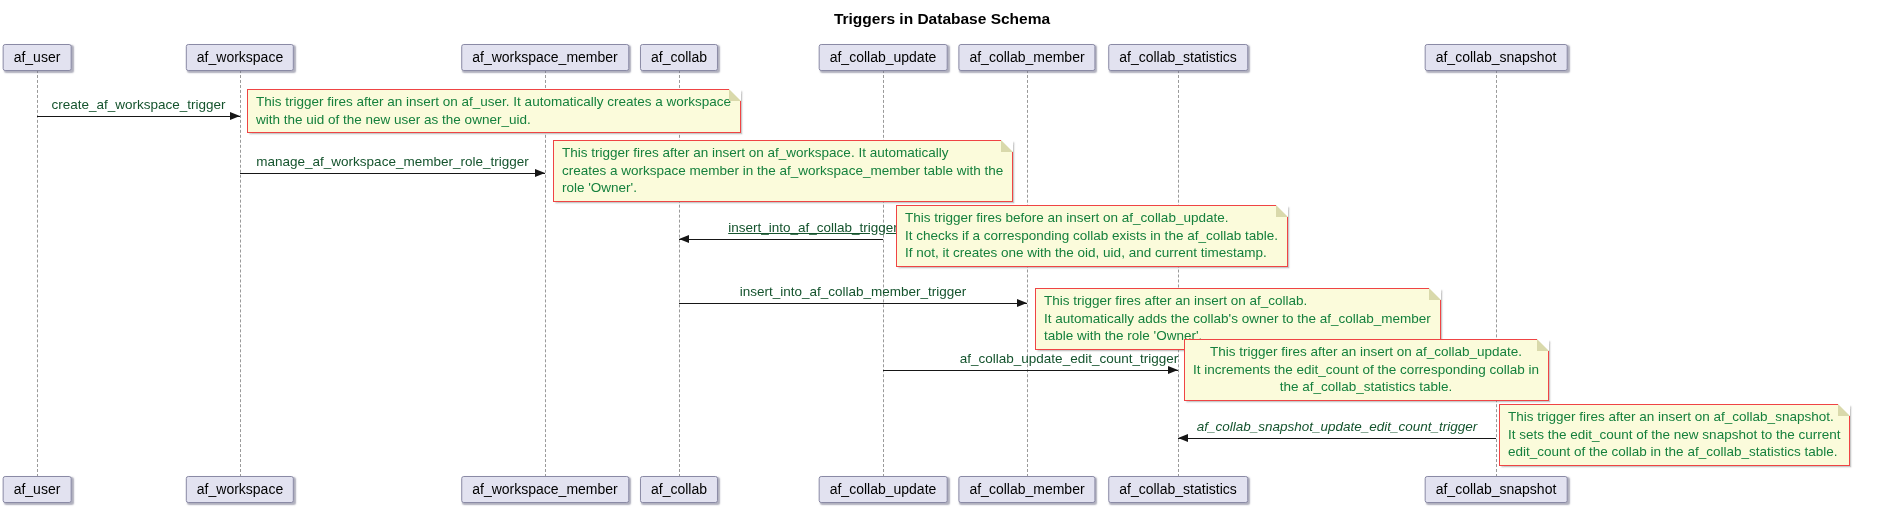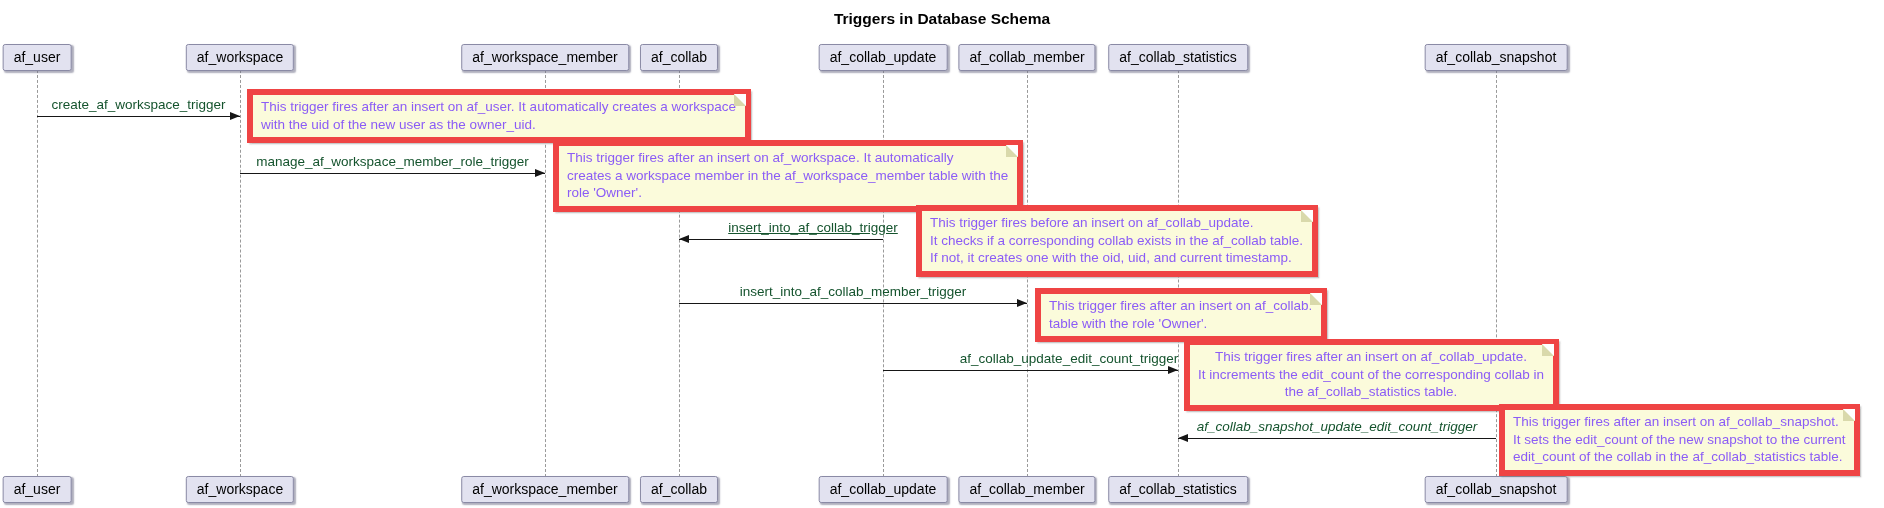--- a/index.html
+++ b/index.html
@@ -25,22 +25,22 @@
   }
   .arrowhead{position:absolute;width:0;height:0;
     border-top:4.5px solid transparent;border-bottom:4.5px solid transparent;}
   .arrowhead.right{border-left:10px solid #161616;}
   .arrowhead.left{border-right:10px solid #161616;}
   .msg-label{
     position:absolute;transform:translateX(-50%);
     font-size:13.5px;white-space:nowrap;color:#14532d;
   }
   .note{
-    position:absolute;background:#FBFBDB;border:6px solid #ef4444;
-    padding:3px 9px 4px 8px;font-size:13.5px;line-height:17.5px;color:#8b5cf6;
+    position:absolute;background:#FBFBDB;border:1px solid #ef4444;
+    padding:3px 9px 4px 8px;font-size:13.5px;line-height:17.5px;color:#15803d;
     box-shadow:1.5px 1.5px 1.5px rgba(120,120,120,.4);
   }
   .note::before{
     content:"";position:absolute;top:-1px;right:-1px;
     border-style:solid;border-width:0 12px 12px 0;
     border-color:#ffffff #ffffff #d9d9ab #d9d9ab;
   }
   .note-line{white-space:nowrap;}
 </style>
 </head>
@@ -83,30 +83,31 @@
     <div class="arrowhead right" style="left: 535px; top: 169px;"></div>
     <div class="msg-label" style="left: 392.5px; top: 154px;">manage_af_workspace_member_role_trigger</div>
     <div class="note" style="left: 553px; top: 140px;">
       <div class="note-line">This trigger fires after an insert on af_workspace. It automatically</div>
       <div class="note-line">creates a workspace member in the af_workspace_member table with the</div>
       <div class="note-line">role 'Owner'.</div>
     </div>
     <div class="msg-line" style="left: 679px; top: 239px; width: 204px;"></div>
     <div class="arrowhead left" style="left: 679px; top: 235px;"></div>
     <div class="msg-label" style="left: 813px; top: 220px; text-decoration: underline;">insert_into_af_collab_trigger</div>
-    <div class="note" style="left: 916px; top: 205px;">
+    <div class="note" style="left: 896px; top: 205px;">
       <div class="note-line">This trigger fires before an insert on af_collab_update.</div>
       <div class="note-line">It checks if a corresponding collab exists in the af_collab table.</div>
       <div class="note-line">If not, it creates one with the oid, uid, and current timestamp.</div>
     </div>
     <div class="msg-line" style="left: 679px; top: 303px; width: 348px;"></div>
     <div class="arrowhead right" style="left: 1017px; top: 299px;"></div>
     <div class="msg-label" style="left: 853px; top: 284px;">insert_into_af_collab_member_trigger</div>
     <div class="note" style="left: 1035px; top: 288px;">
       <div class="note-line">This trigger fires after an insert on af_collab.</div>
+      <div class="note-line">It automatically adds the collab's owner to the af_collab_member</div>
       <div class="note-line">table with the role 'Owner'.</div>
     </div>
     <div class="msg-line" style="left: 883px; top: 370px; width: 295px;"></div>
     <div class="arrowhead right" style="left: 1168px; top: 366px;"></div>
     <div class="msg-label" style="left: 1069px; top: 351px;">af_collab_update_edit_count_trigger</div>
     <div class="note" style="left: 1184px; top: 339px; text-align: center;">
       <div class="note-line">This trigger fires after an insert on af_collab_update.</div>
       <div class="note-line">It increments the edit_count of the corresponding collab in</div>
       <div class="note-line">the af_collab_statistics table.</div>
     </div>

